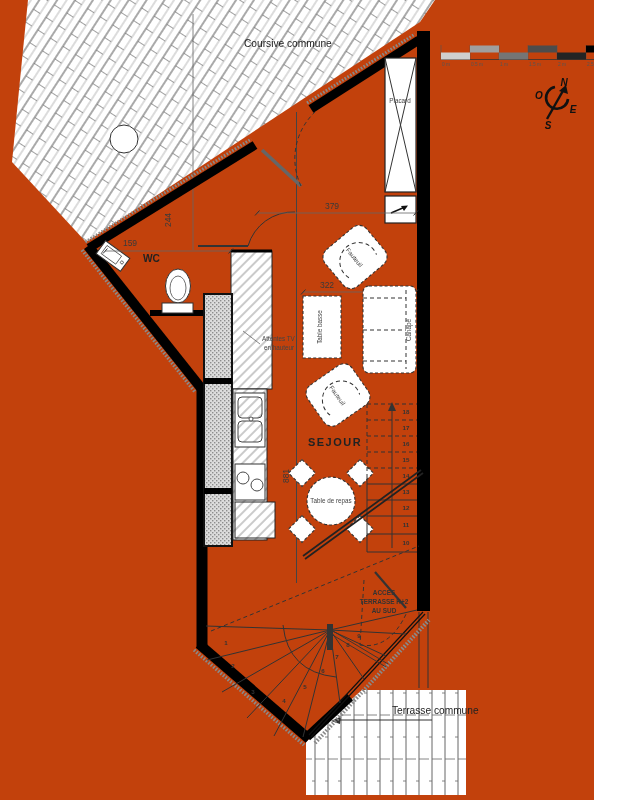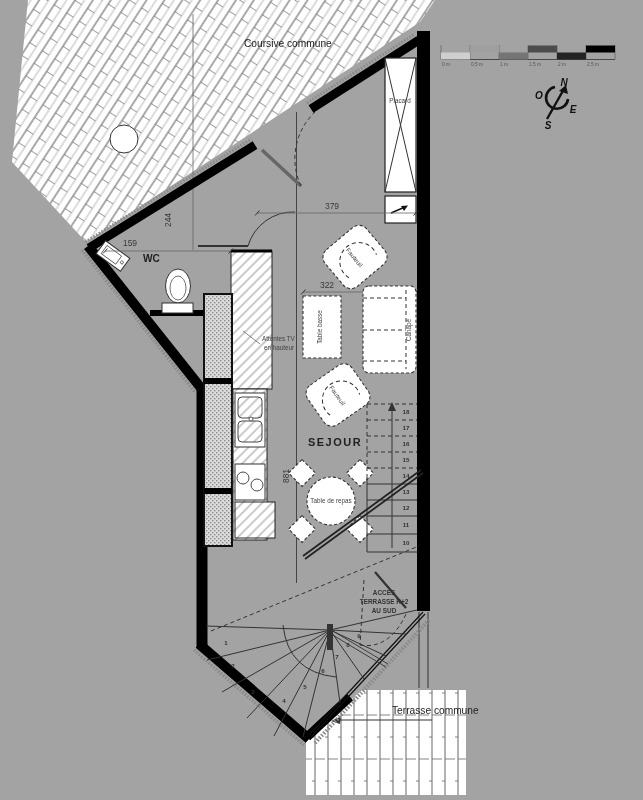--- a/index.html
+++ b/index.html
@@ -1,16 +1,16 @@
 <!DOCTYPE html>
 <html><head>
 <meta charset="utf-8">
 <style>
   html,body{margin:0;padding:0;background:#ffffff;}
-  .stage{width:643px;height:800px;position:relative;background:#a3a3a3;overflow:hidden;}
+  .stage{width:594px;height:800px;position:relative;background:#c2410c;overflow:hidden;}
   svg text{font-family:"Liberation Sans","DejaVu Sans",sans-serif;fill:#333;}
   .big{font-size:10.2px;fill:#222;}
   .bold{font-weight:bold;}
   .dim{font-size:8.5px;fill:#3a3a3a;}
   .small{font-size:6.3px;fill:#444;}
   .xsmall{font-size:6.4px;fill:#333;font-weight:bold;}
   .tiny{font-size:4.8px;fill:#555;}
   .stairnum{font-size:6.2px;font-weight:bold;}
   .sejour{font-size:11px;font-weight:bold;letter-spacing:1.5px;fill:#222;}
   .compassL{font-size:10px;font-weight:bold;font-style:italic;fill:#111;}

